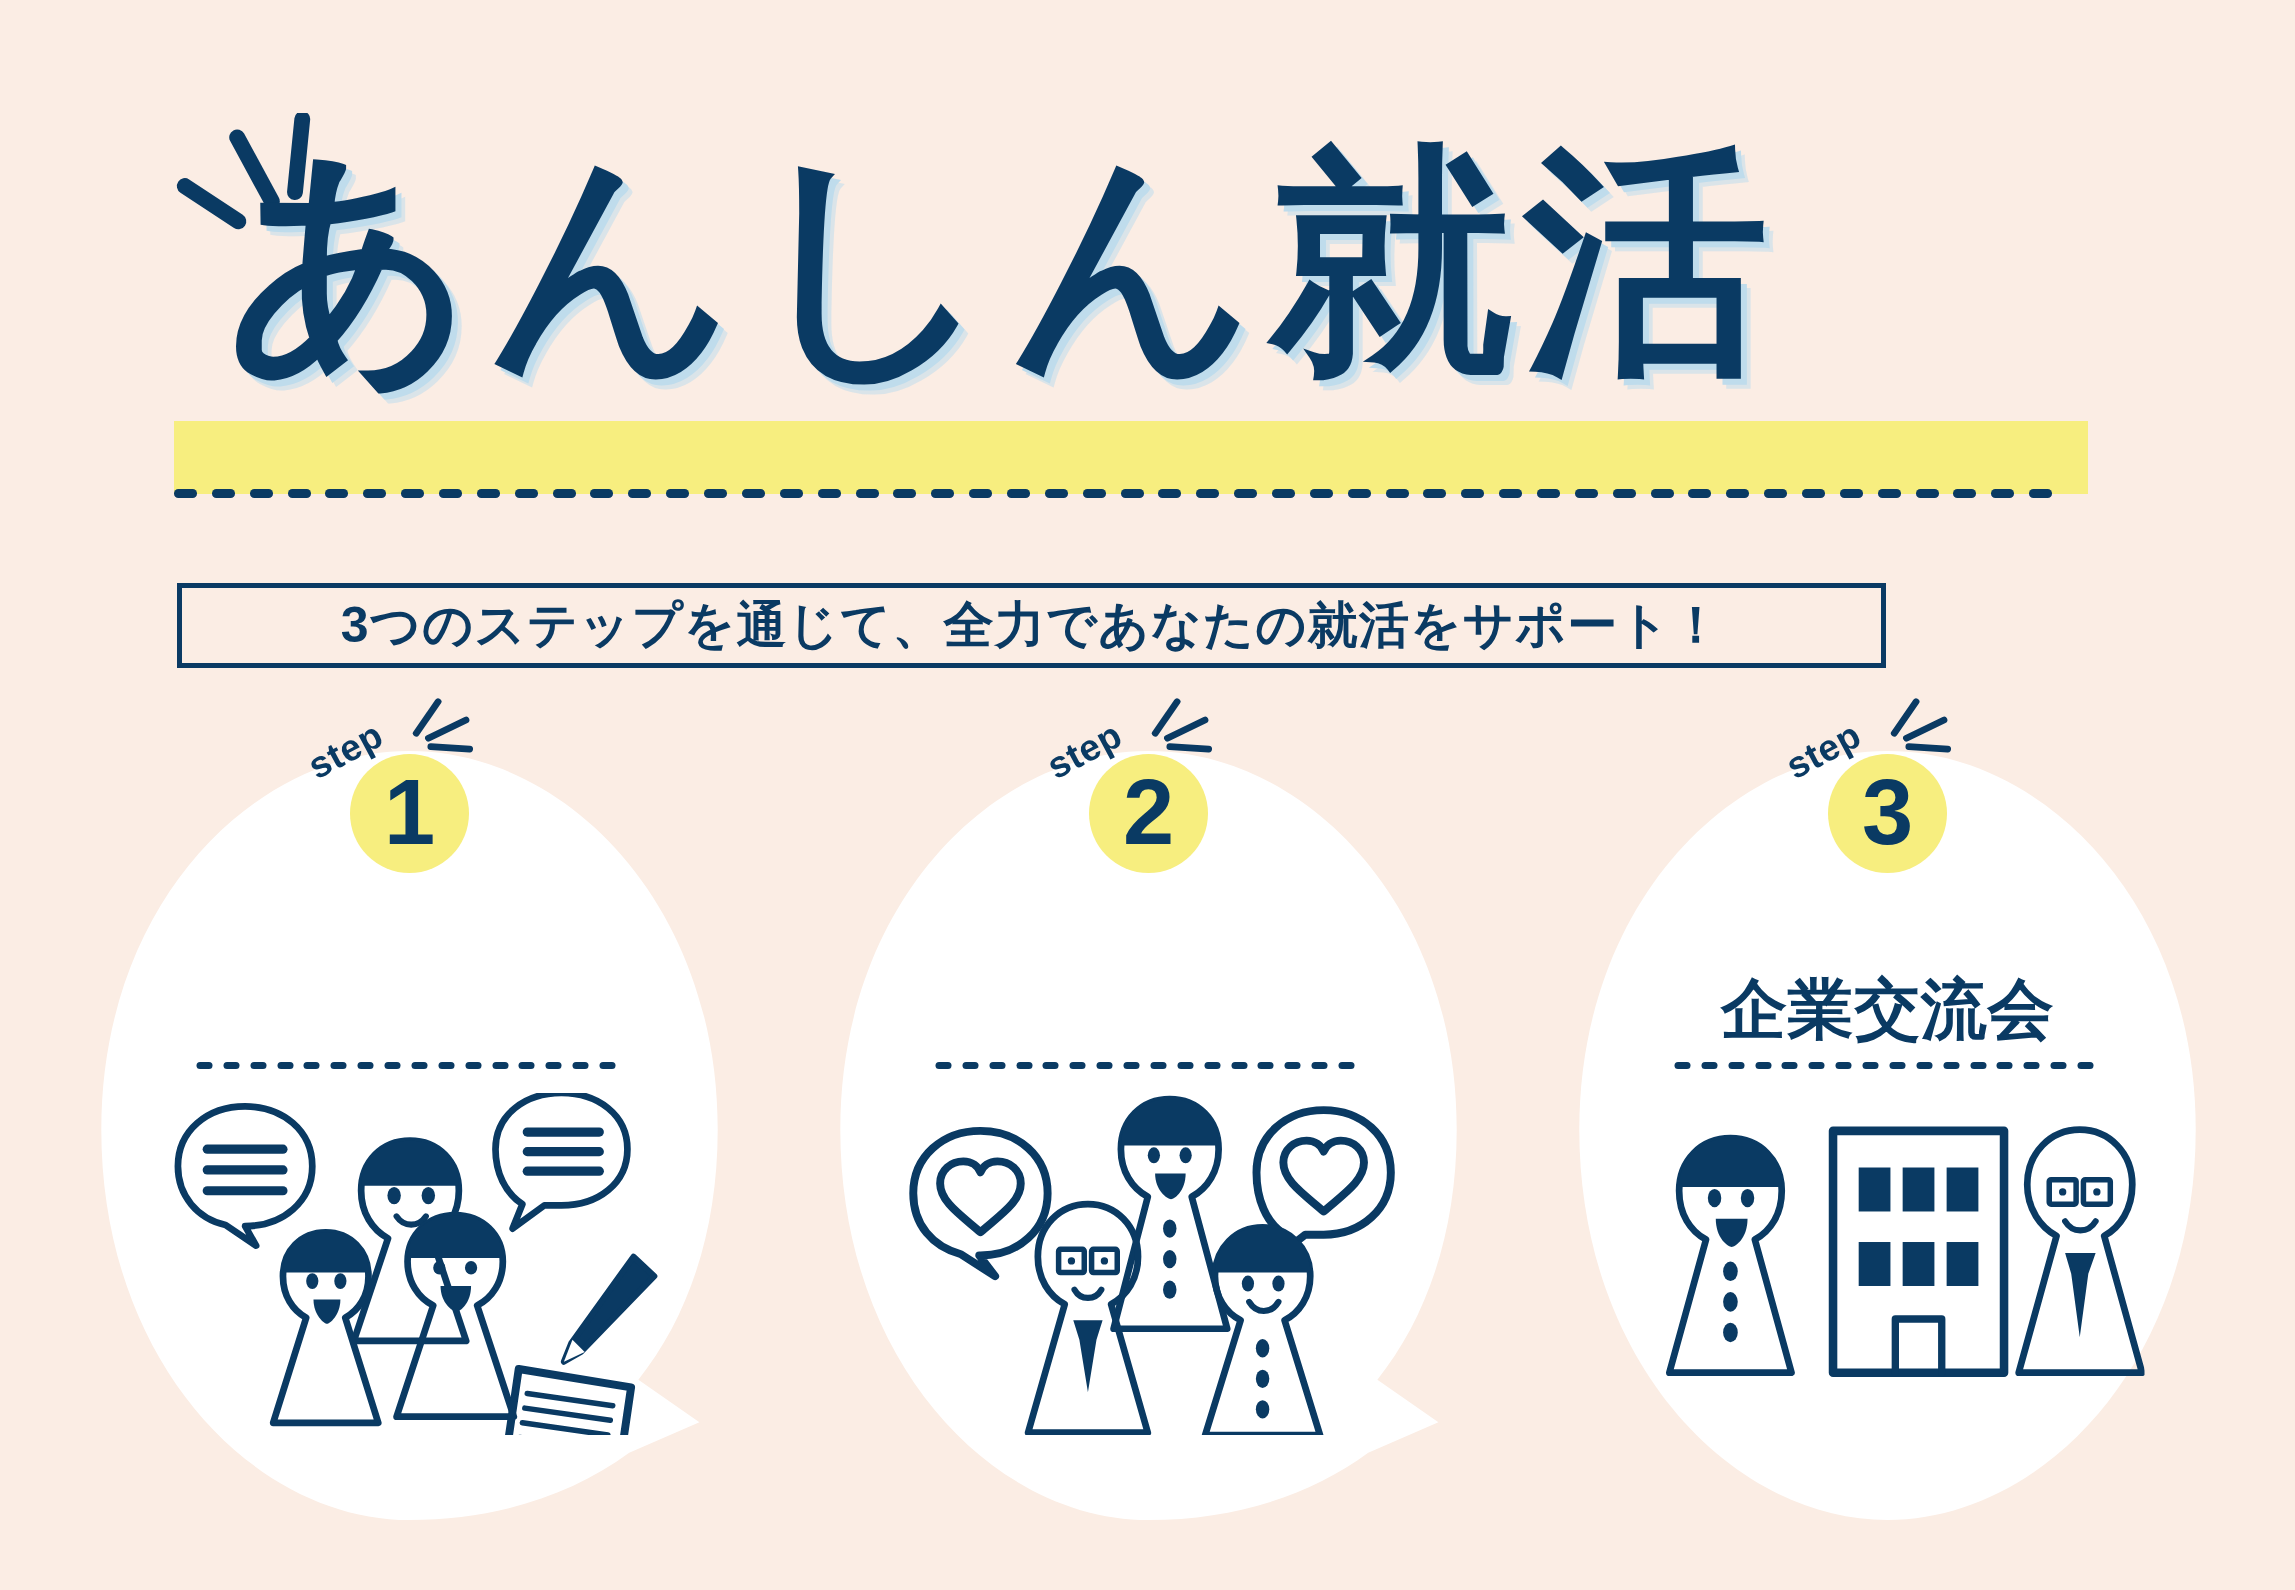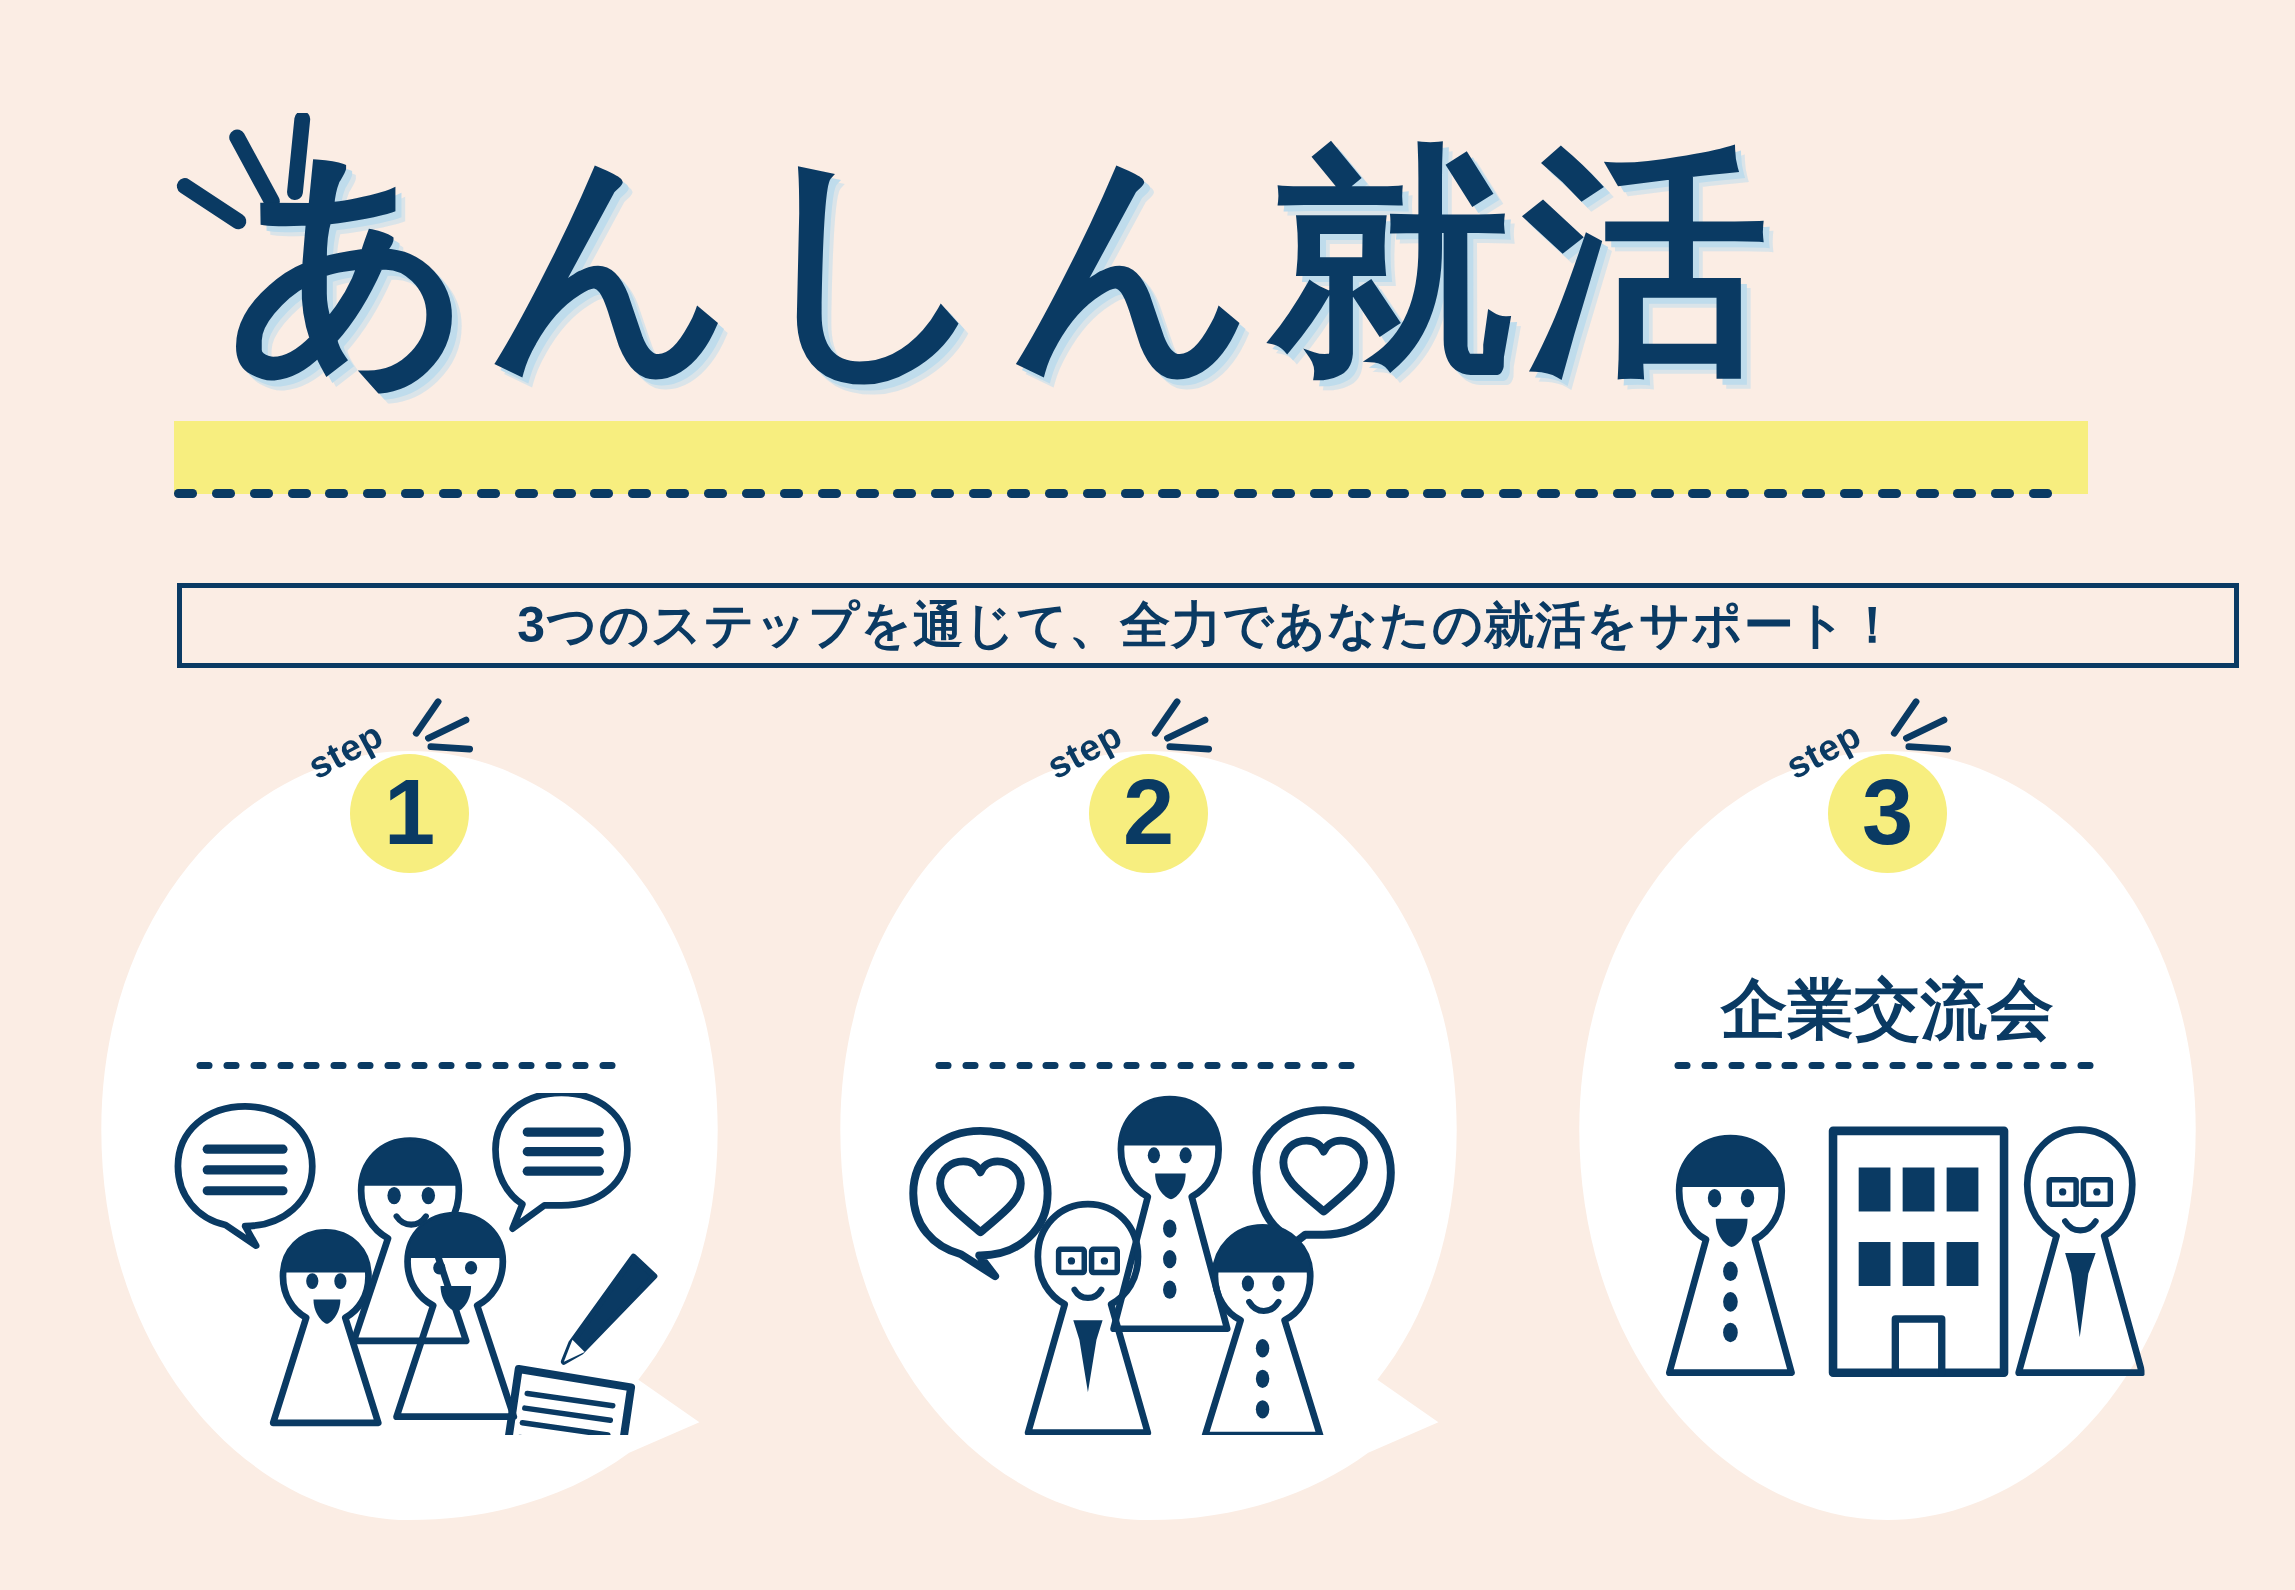--- a/index.html
+++ b/index.html
@@ -34,21 +34,21 @@
     color:#0A3A63;
     letter-spacing:11px;
     white-space:nowrap;
     z-index:3;
     text-shadow:
       6.1px 6.1px 0 #BFDCEC,
       9.8px 9.8px 0 rgba(191,220,236,0.55);
   }
 
   .subtitle-box{
-    position:absolute;left:177px;top:583px;width:2062px;height:85px;
+    position:absolute;left:177px;top:583px;width:1709px;height:85px;
     border:5.5px solid #0A3A63;
     box-sizing:border-box;
     display:flex;align-items:center;justify-content:center;
   }
   .subtitle-text{
     font-size:50px;font-weight:700;color:#0A3A63;
     letter-spacing:1.2px;white-space:nowrap;
   }
 
   

